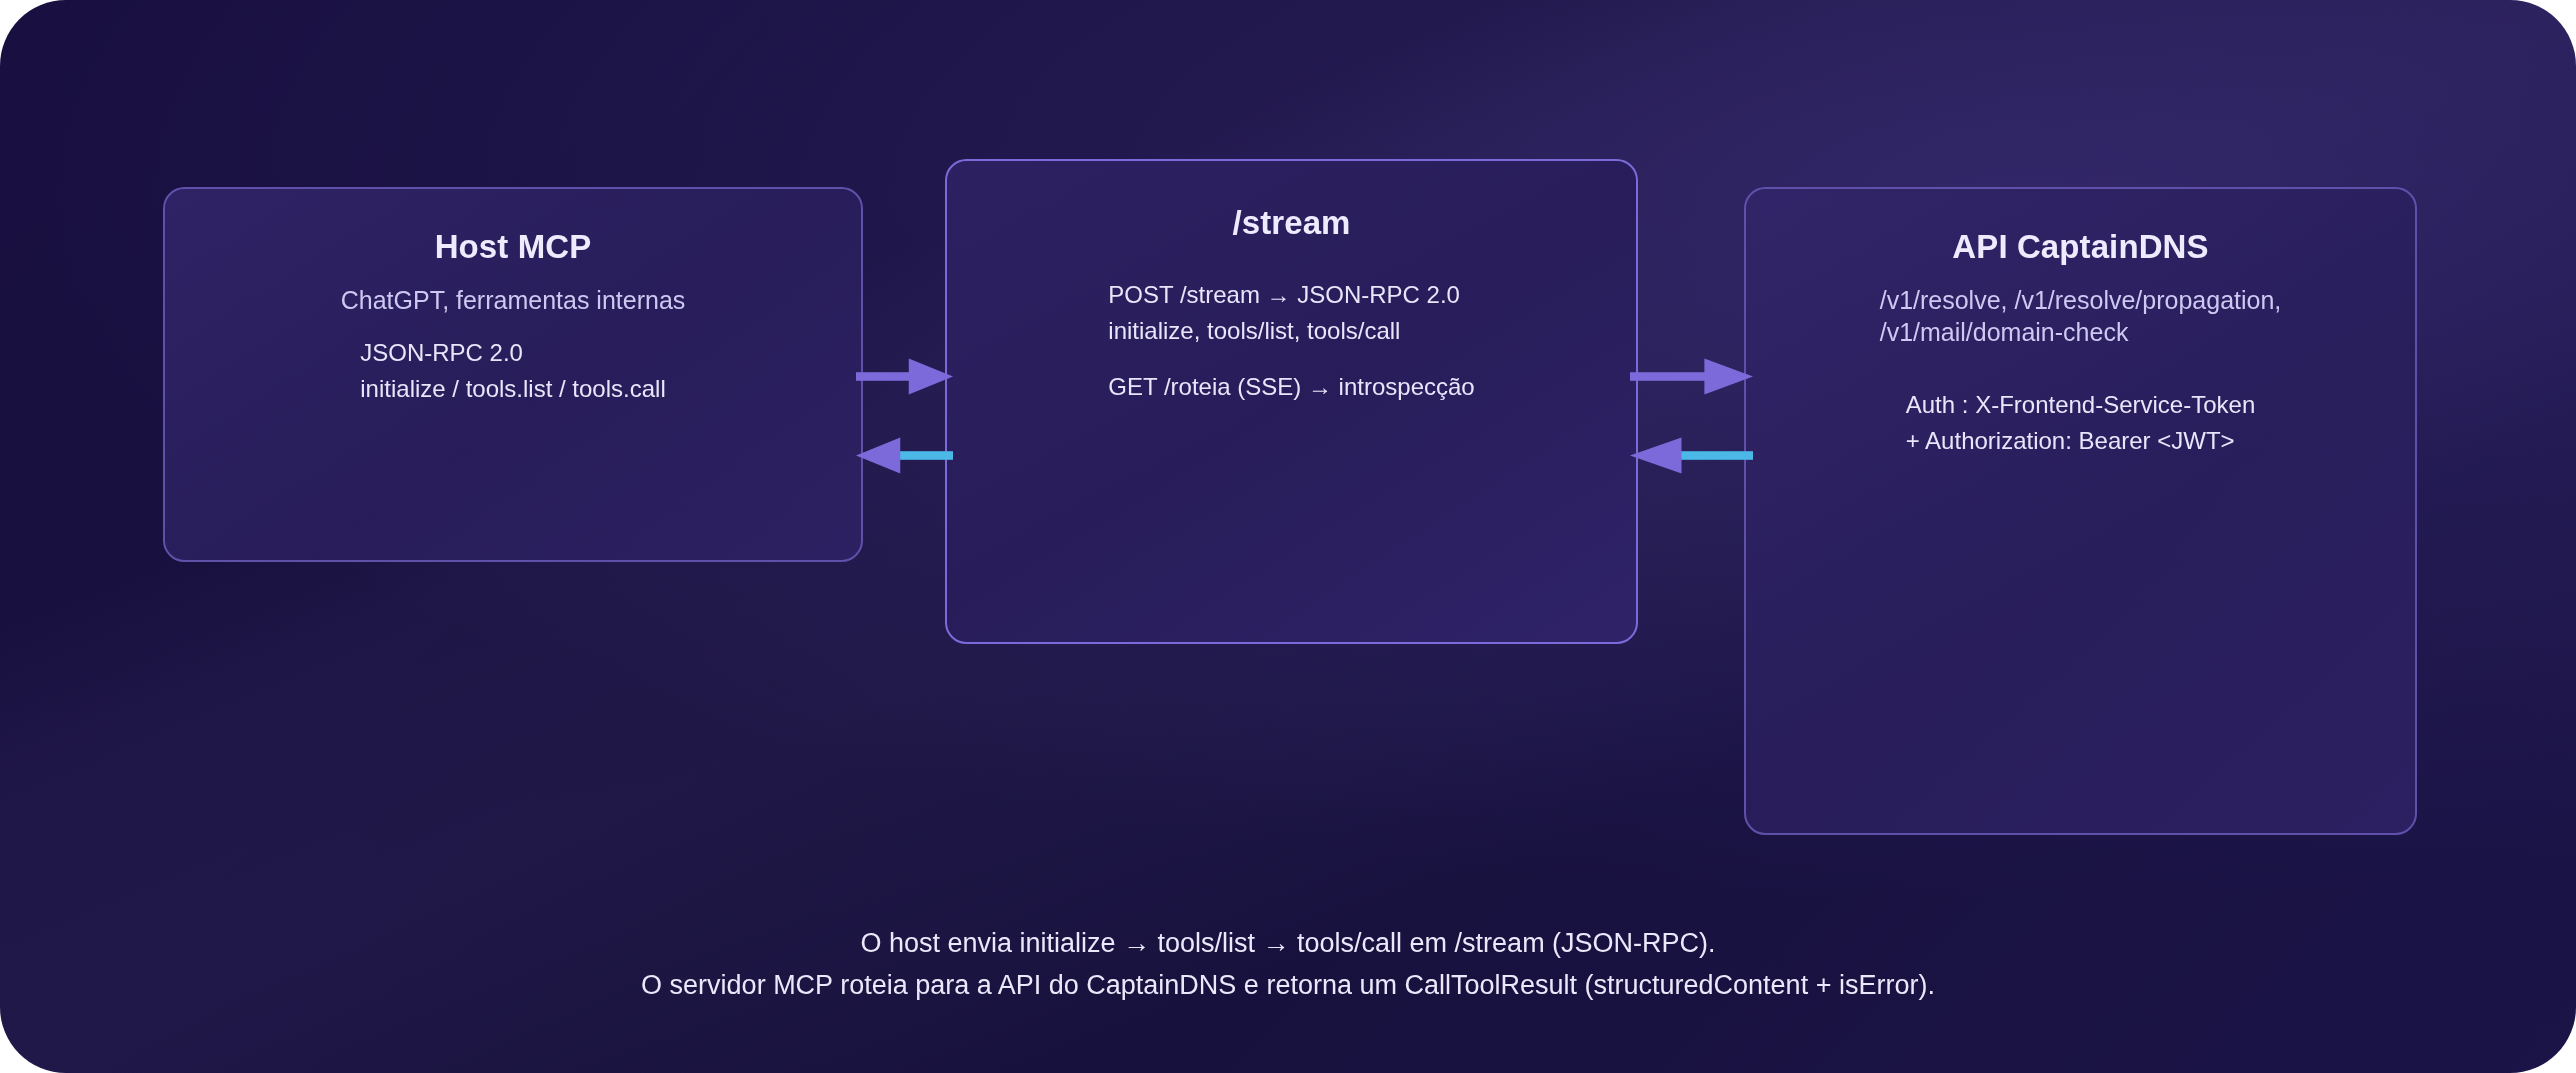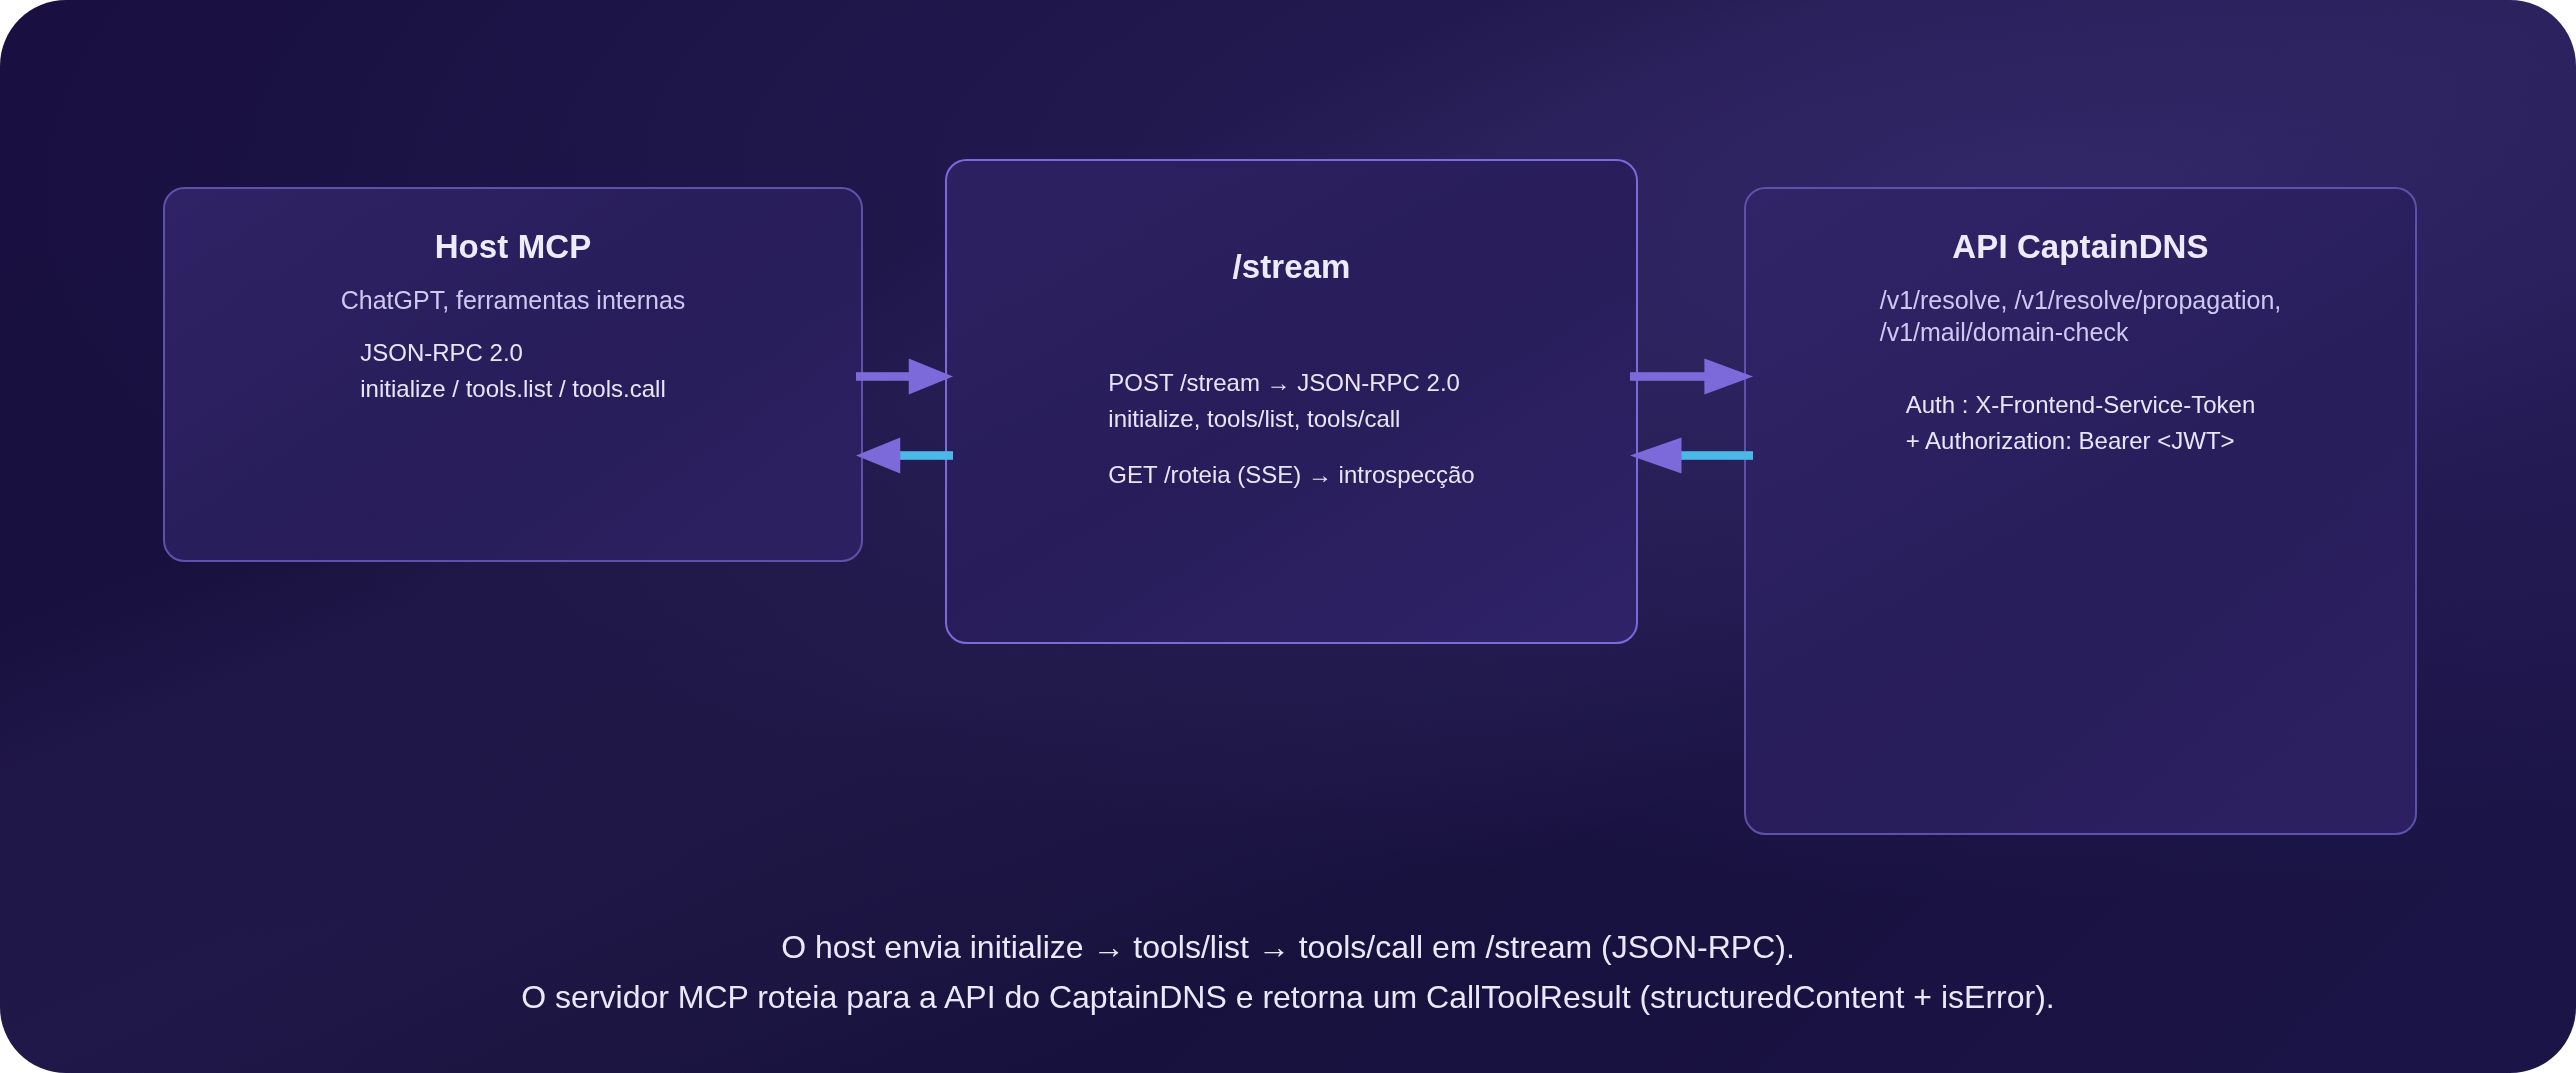--- a/index.html
+++ b/index.html
@@ -79,22 +79,21 @@
   #node-host .node-body { margin-top: 18px; }
 
   
   #node-stream {
     left: 945px;
     top: 159px;
     width: 693px;
     height: 485px;
     border: 2.1px solid #7d6ada;
     background: linear-gradient(150deg, rgba(46,33,99,0.95) 0%, rgba(40,29,90,0.95) 50%, rgba(48,35,106,0.95) 100%);
-    padding-top: 88px;
-    gap: 44px;
+    padding-top: 44px;
   }
   #node-stream .node-sub { margin-top: 15.7px; }
   #node-stream .node-body { margin-top: 36px; }
   #node-stream .node-body .gap { height: 20px; }
 
   
   #node-api {
     left: 1744px;
     top: 187px;
     width: 673px;
@@ -118,21 +117,21 @@
   #arrow-api-to-stream   { left: 1630px; top: 429px; width: 123px; }
 
   
   #caption {
     position: absolute;
     left: 0;
     top: 923px;
     width: 2576px;
     text-align: center;
     color: #ece8fb;
-    font-size: 32px;
+    font-size: 27px;
     line-height: 1.55;
   }
   #caption .cap-line { white-space: nowrap; }
 </style>
 </head>
 <body>
 
 <div id="canvas">
 
   <div class="node" id="node-host">

